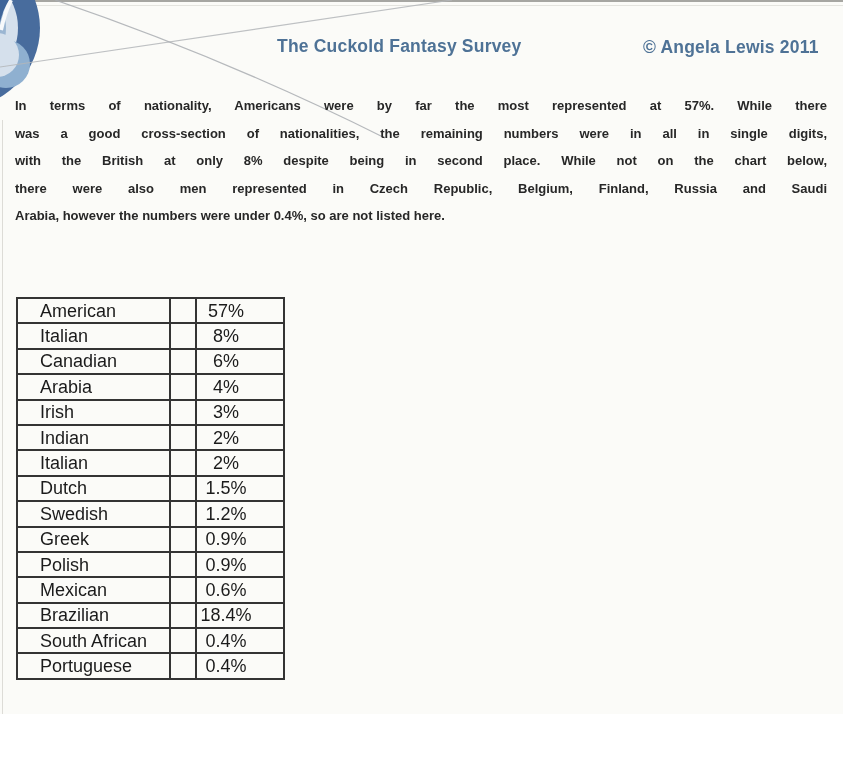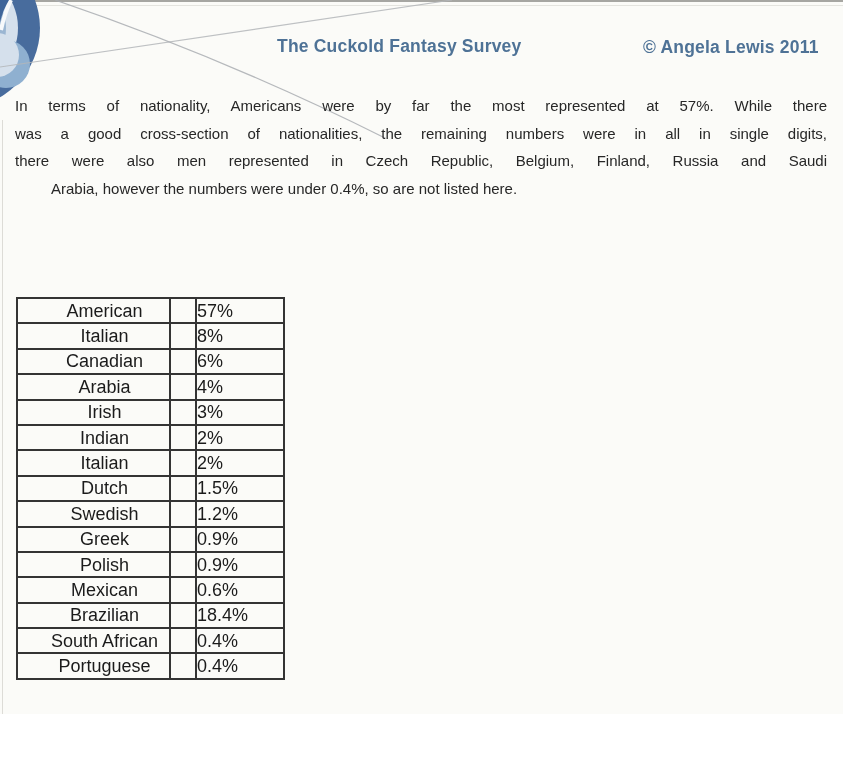--- a/index.html
+++ b/index.html
@@ -58,54 +58,54 @@
     color: #4e7296;
     letter-spacing: 0.2px;
     white-space: nowrap;
     margin-left: 8px;
   }
   .intro {
     position: absolute;
     top: 92px;
     left: 15px;
     width: 812px;
-    font-size: 15px;
+    font-size: 13px;
     line-height: 27.6px;
     color: #272727;
+    font-weight: bold;
   }
   .para-line {
     text-align: justify;
     text-align-last: justify;
     white-space: normal;
   }
   .para-line:last-of-type {
     text-align-last: left;
-    margin-left: 36px;
   }
   .nat-table {
     position: absolute;
     top: 297px;
     left: 16px;
     border-collapse: collapse;
     table-layout: fixed;
     width: 267px;
     font-size: 18px;
     color: #1b1b1b;
   }
   .nat-table td {
     border: 2px solid #343434;
     height: 25.4px;
     padding: 0;
     line-height: 1;
     overflow: hidden;
     white-space: nowrap;
   }
-  td.cell-name  { width: 153px; padding-left: 22px; text-align: center; }
+  td.cell-name  { width: 153px; padding-left: 22px; text-align: left; }
   td.cell-gap   { width: 26px; }
-  td.cell-value { width: 88px; text-align: left; padding-right: 28px; }
+  td.cell-value { width: 88px; text-align: center; padding-right: 28px; }
 </style>
 </head>
 <body>
 
 <div class="page">
 
   <div class="top-edge"></div>
   <div class="top-edge-faint"></div>
   <div class="left-edge"></div>
 
@@ -124,20 +124,21 @@
     <line x1="0" y1="67" x2="452" y2="0" stroke="#b4b7ba" stroke-width="1.2" opacity="0.85"></line>
     <path d="M55,0 Q225,58 385,138" stroke="#a9adb2" stroke-width="1.3" fill="none" opacity="0.85"></path>
   </svg>
 
   <div class="doc-title">The Cuckold Fantasy Survey</div>
   <div class="doc-copyright">© Angela Lewis 2011</div>
 
   <div class="intro">
     <div class="para-line">In terms of nationality, Americans were by far the most represented at 57%. While there</div>
       <div class="para-line">was a good cross-section of nationalities, the remaining numbers were in all in single digits,</div>
+      <div class="para-line">with the British at only 8% despite being in second place. While not on the chart below,</div>
       <div class="para-line">there were also men represented in Czech Republic, Belgium, Finland, Russia and Saudi</div>
       <div class="para-line">Arabia, however the numbers were under 0.4%, so are not listed here.</div>
   </div>
 
   <table class="nat-table">
     <tbody>
       <tr class="nat-row">
           <td class="cell-name">American</td>
           <td class="cell-gap"></td>
           <td class="cell-value">57%</td>

